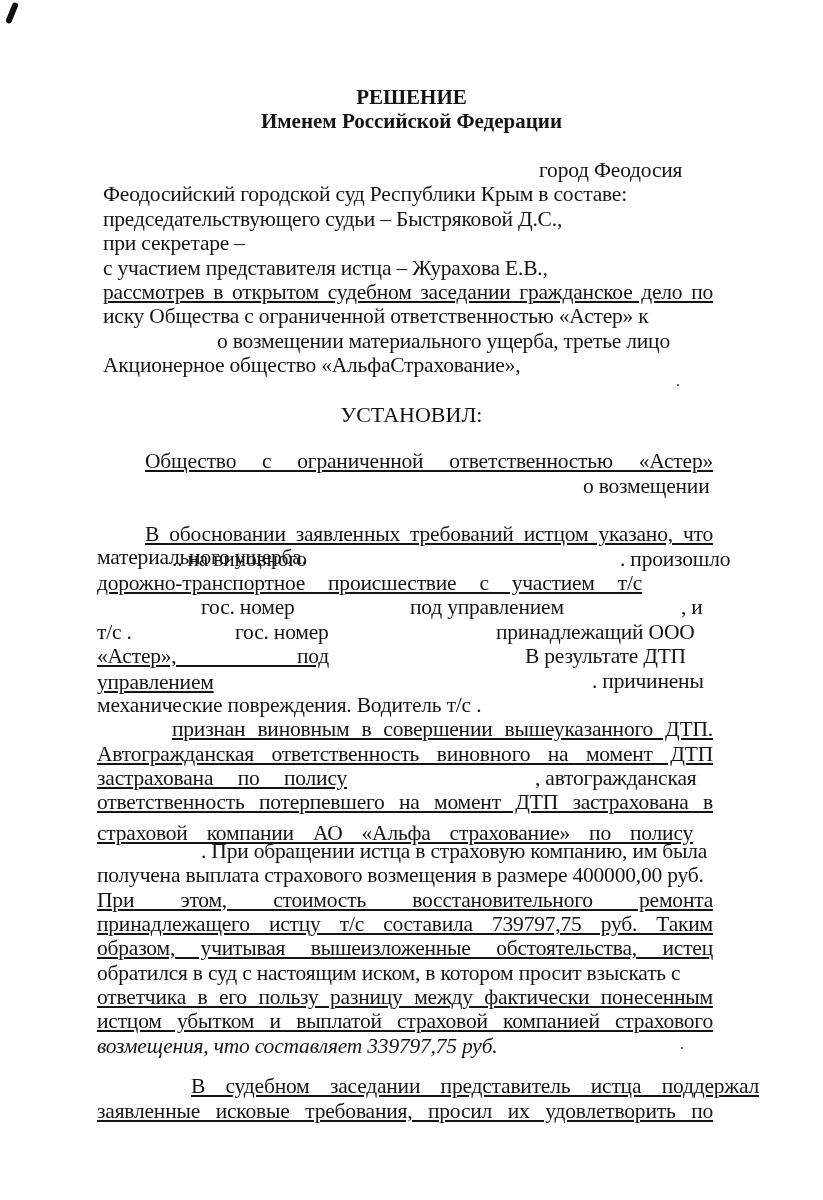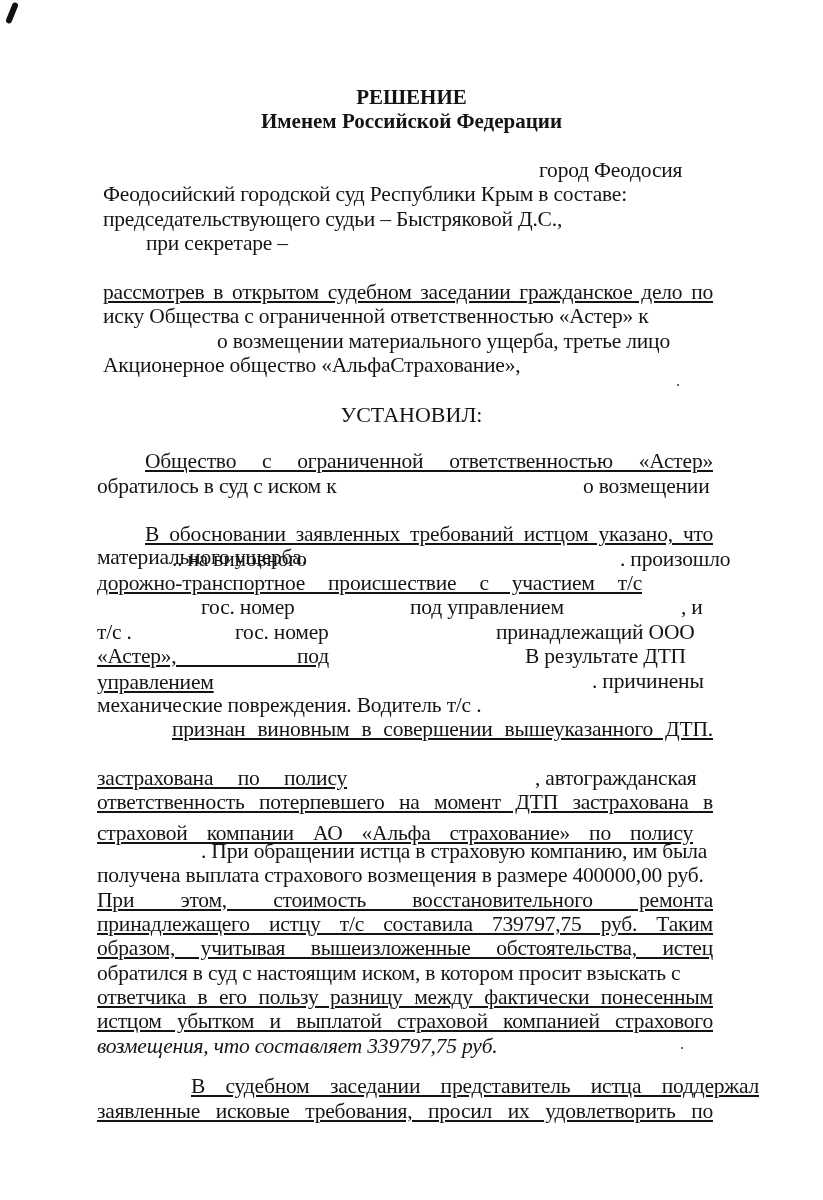--- a/index.html
+++ b/index.html
@@ -30,49 +30,50 @@
 <div class="page">
   <div class="pen-mark"></div>
 
   <div class="title" style="top:84px;">РЕШЕНИЕ</div>
   <div class="title" style="top:108px;">Именем Российской Федерации</div>
 
   <div class="line" style="left:539px; top:157px;">город Феодосия</div>
 
   <div class="line" style="left:103px; top:181px;">Феодосийский городской суд Республики Крым в составе:</div>
   <div class="line" style="left:103px; top:206px;">председательствующего судьи – Быстряковой Д.С.,</div>
-  <div class="line" style="left:103px; top:230px;margin-left:43px;">при секретаре –</div>
+  <div class="line" style="left:103px; top:230px;">при секретаре –</div>
+  <div class="line" style="left:103px; top:255px;">с участием представителя истца – Журахова Е.В.,</div>
   <div class="line j" style="left:103px; top:279px; width:610px;">рассмотрев в открытом судебном заседании гражданское дело по</div>
   <div class="line" style="left:103px; top:303px;">иску Общества с ограниченной ответственностью «Астер» к</div>
   <div class="line" style="left:217px; top:328px;">о возмещении материального ущерба, третье лицо</div>
   <div class="line" style="left:103px; top:352px;">Акционерное общество «АльфаСтрахование»,</div>
 
   <div class="speck" style="left:677px; top:384px;"></div>
 
   <div class="heading" style="top:402px;">УСТАНОВИЛ:</div>
 
   <div class="line j" style="left:145px; top:448px; width:568px;">Общество с ограниченной ответственностью «Астер»</div>
-  <div class="line" style="left:97px; top:473px;">обратилось в суд с иском к</div>
   <div class="line" style="left:583px; top:473px;">о возмещении</div>
   <div class="line" style="left:97px; top:497px;margin-top:47px;">материального ущерба.</div>
   <div class="line j" style="left:145px; top:521px; width:568px;">В обосновании заявленных требований истцом указано, что</div>
   <div class="line" style="left:172px; top:546px;">.. на виновного</div>
   <div class="line" style="left:620px; top:546px;">. произошло</div>
   <div class="line j" style="left:97px; top:570px; width:545px;">дорожно-транспортное происшествие с участием т/с</div>
   <div class="line" style="left:201px; top:594px;">гос. номер</div>
   <div class="line" style="left:410px; top:594px;">под управлением</div>
   <div class="line" style="left:681px; top:594px;">, и</div>
   <div class="line" style="left:97px; top:619px;">т/с .</div>
   <div class="line" style="left:235px; top:619px;">гос. номер</div>
   <div class="line" style="left:496px; top:619px;">принадлежащий ООО</div>
   <div class="line j" style="left:97px; top:643px; width:232px;">«Астер», под управлением</div>
   <div class="line" style="left:525px; top:643px;">В результате ДТП</div>
   <div class="line" style="left:592px; top:668px;">. причинены</div>
   <div class="line" style="left:97px; top:692px;">механические повреждения. Водитель т/с .</div>
   <div class="line j" style="left:172px; top:716px; width:541px;">признан виновным в совершении вышеуказанного ДТП.</div>
+  <div class="line j" style="left:97px; top:741px; width:616px;">Автогражданская ответственность виновного на момент ДТП</div>
   <div class="line j" style="left:97px; top:765px; width:250px;">застрахована по полису</div>
   <div class="line" style="left:535px; top:765px;">, автогражданская</div>
   <div class="line j" style="left:97px; top:789px; width:616px;">ответственность потерпевшего на момент ДТП застрахована в</div>
   <div class="line j" style="left:97px; top:814px; width:596px;margin-top:6px;">страховой компании АО «Альфа страхование» по полису</div>
   <div class="line" style="left:201px; top:838px;">. При обращении истца в страховую компанию, им была</div>
   <div class="line" style="left:97px; top:862px;">получена выплата страхового возмещения в размере 400000,00 руб.</div>
   <div class="line j" style="left:97px; top:887px; width:616px;">При этом, стоимость восстановительного ремонта</div>
   <div class="line j" style="left:97px; top:911px; width:616px;">принадлежащего истцу т/с составила 739797,75 руб. Таким</div>
   <div class="line j" style="left:97px; top:935px; width:616px;">образом, учитывая вышеизложенные обстоятельства, истец</div>
   <div class="line" style="left:97px; top:960px;">обратился в суд с настоящим иском, в котором просит взыскать с</div>

